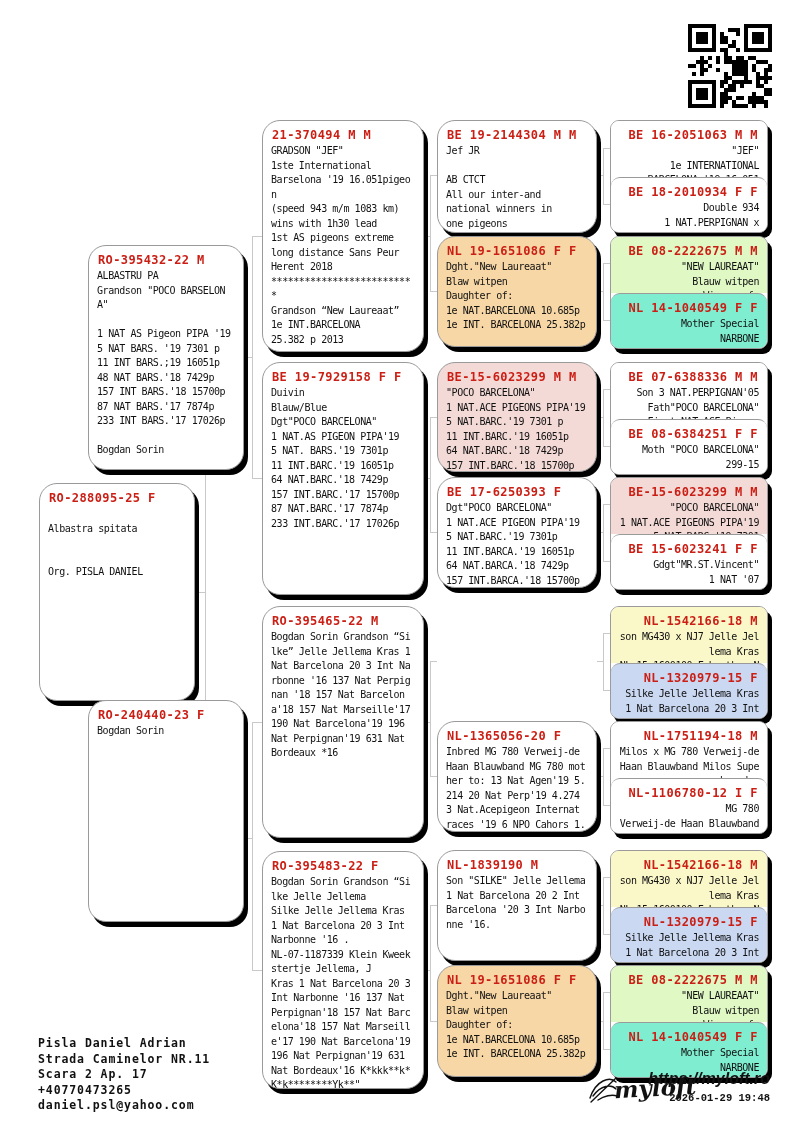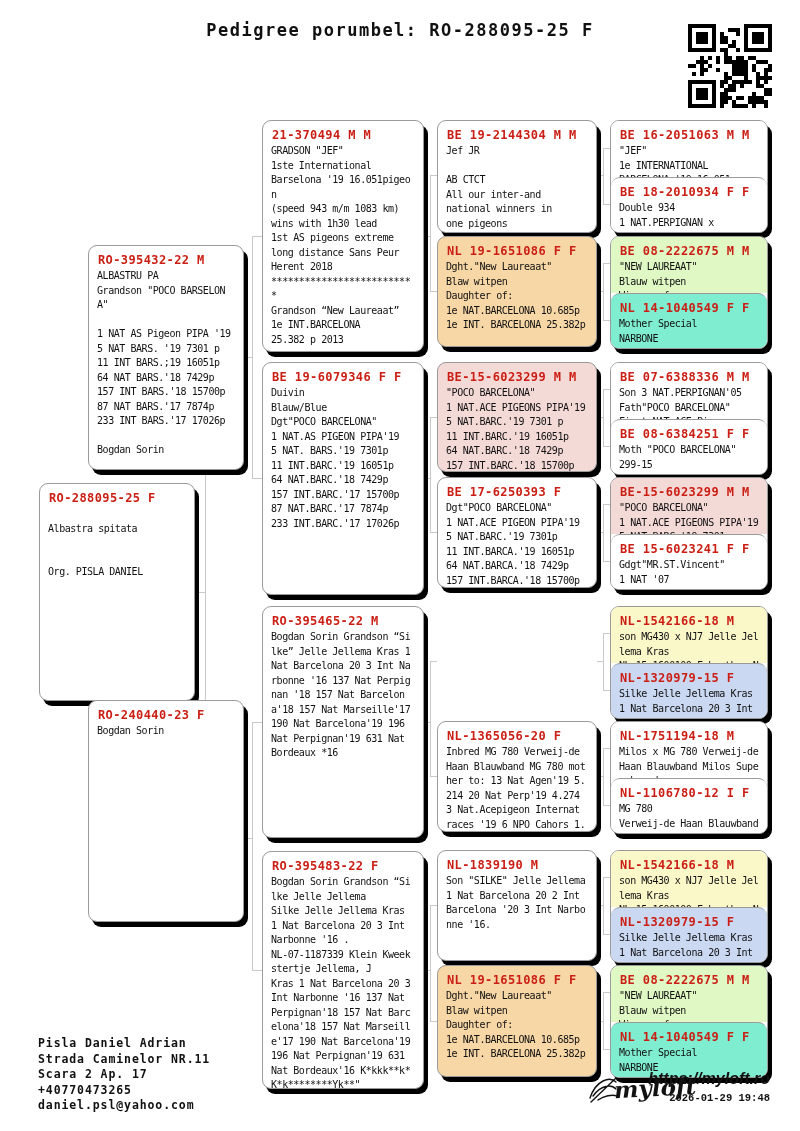--- a/index.html
+++ b/index.html
@@ -2,23 +2,23 @@
 <html style="--red: #CB1E14;"><head>
 <meta charset="utf-8">
 <style>
   html,body{margin:0;padding:0;}
   .page{position:relative;width:800px;height:1131px;background:#ffffff;overflow:hidden;
         font-family:"DejaVu Sans Mono",monospace;color:#111;}
   .title{position:absolute;top:20px;left:0;right:0;text-align:center;
          font-weight:bold;font-size:17px;letter-spacing:1.5px;}
   .connectors{position:absolute;top:0;left:0;z-index:0;}
   .box{position:absolute;z-index:1;background:#fff;border:1px solid #9a9a9a;
-       border-radius:9px;box-shadow:4px 5px 0 #000;overflow:hidden;box-sizing:border-box;}
+       border-radius:18px;box-shadow:4px 5px 0 #000;overflow:hidden;box-sizing:border-box;}
   .pair{position:absolute;z-index:1;width:158px;border:1px solid #9a9a9a;border-radius:9px;
-        box-shadow:4px 5px 0 #000;overflow:hidden;box-sizing:border-box;background:#fff;}
+        box-shadow:4px 5px 0 #000;overflow:hidden;box-sizing:border-box;background:#fff;text-align:right;}
   .pbox{position:relative;overflow:hidden;box-sizing:border-box;background:#fff;}
   .pbot{border-top:1px solid #9a9a9a;border-radius:9px 9px 0 0;}
   .ring{padding:7px 9px 2px 9px;font-weight:bold;font-size:12px;letter-spacing:0.4px;color:var(--red,#CB1E14);}
   .body{padding:0 8px;font-size:10px;line-height:14.5px;letter-spacing:-0.45px;
         white-space:pre-wrap;word-break:break-all;}
   .qr{position:absolute;left:688px;top:24px;width:84px;height:84px;z-index:1;}
   .owner{position:absolute;left:38px;top:1036px;font-weight:bold;font-size:11.5px;
          line-height:15.5px;letter-spacing:0.9px;white-space:pre;z-index:1;}
   .brand{position:absolute;left:614px;top:1074px;font-family:"DejaVu Serif",serif;
          font-style:italic;font-weight:bold;font-size:23px;transform:rotate(-3deg);z-index:1;}
@@ -26,21 +26,20 @@
   .url{position:absolute;right:30px;top:1070px;font-family:"Liberation Sans",sans-serif;
        font-weight:bold;font-style:italic;font-size:16px;z-index:2;}
   .stamp{position:absolute;right:30px;top:1092px;font-family:Liberation Mono, monospace;
          font-weight:bold;font-size:10.5px;z-index:2;}
 </style>
 </head>
 <body>
 
 <div class="page">
 
-  <div class="title">Pedigree porumbel: RO-288095-25 F</div>
 
   <div class="qr">
     <svg width="84" height="84" viewBox="0 0 84 84">
         <rect x="0" y="0" width="28" height="28" fill="#000"></rect>
         <rect x="4" y="4" width="20" height="20" fill="#fff"></rect>
         <rect x="8" y="8" width="12" height="12" fill="#000"></rect>
         <rect x="56" y="0" width="28" height="28" fill="#000"></rect>
         <rect x="60" y="4" width="20" height="20" fill="#fff"></rect>
         <rect x="64" y="8" width="12" height="12" fill="#000"></rect>
         <rect x="0" y="56" width="28" height="28" fill="#000"></rect>
@@ -201,21 +200,21 @@
   </div>
 
   <div class="box" style="left:88px;top:245px;width:156px;height:225px">
     <div class="ring">RO-395432-22 M</div>
     <div class="body">ALBASTRU PA
 Grandson "POCO BARSELONA"
 
 1 NAT AS Pigeon PIPA '19
 5 NAT BARS. '19 7301 p
 11 INT BARS.;19 16051p
-64 NAT BARS.'18 7429p
+48 NAT BARS.'18 7429p
 157 INT BARS.'18 15700p
 87 NAT BARS.'17 7874p
 233 INT BARS.'17 17026p
 
 Bogdan Sorin</div>
   </div>
   <div class="box" style="left:88px;top:700px;width:156px;height:222px">
     <div class="ring">RO-240440-23 F</div>
     <div class="body">Bogdan Sorin</div>
   </div>
@@ -229,21 +228,21 @@
 wins with 1h30 lead
 1st AS pigeons extreme
 long distance Sans Peur
 Herent 2018
 **************************
 Grandson “New Laureaat”
 1e INT.BARCELONA
 25.382 p 2013</div>
   </div>
   <div class="box" style="left:262px;top:362px;width:162px;height:233px">
-    <div class="ring">BE 19-6079346 F F</div>
+    <div class="ring">BE 19-7929158 F F</div>
     <div class="body">Duivin
 Blauw/Blue
 Dgt"POCO BARCELONA"
 1 NAT.AS PIGEON PIPA'19
 5 NAT. BARS.'19 7301p
 11 INT.BARC.'19 16051p
 64 NAT.BARC.'18 7429p
 157 INT.BARC.'17 15700p
 87 NAT.BARC.'17 7874p
 233 INT.BARC.'17 17026p</div>

